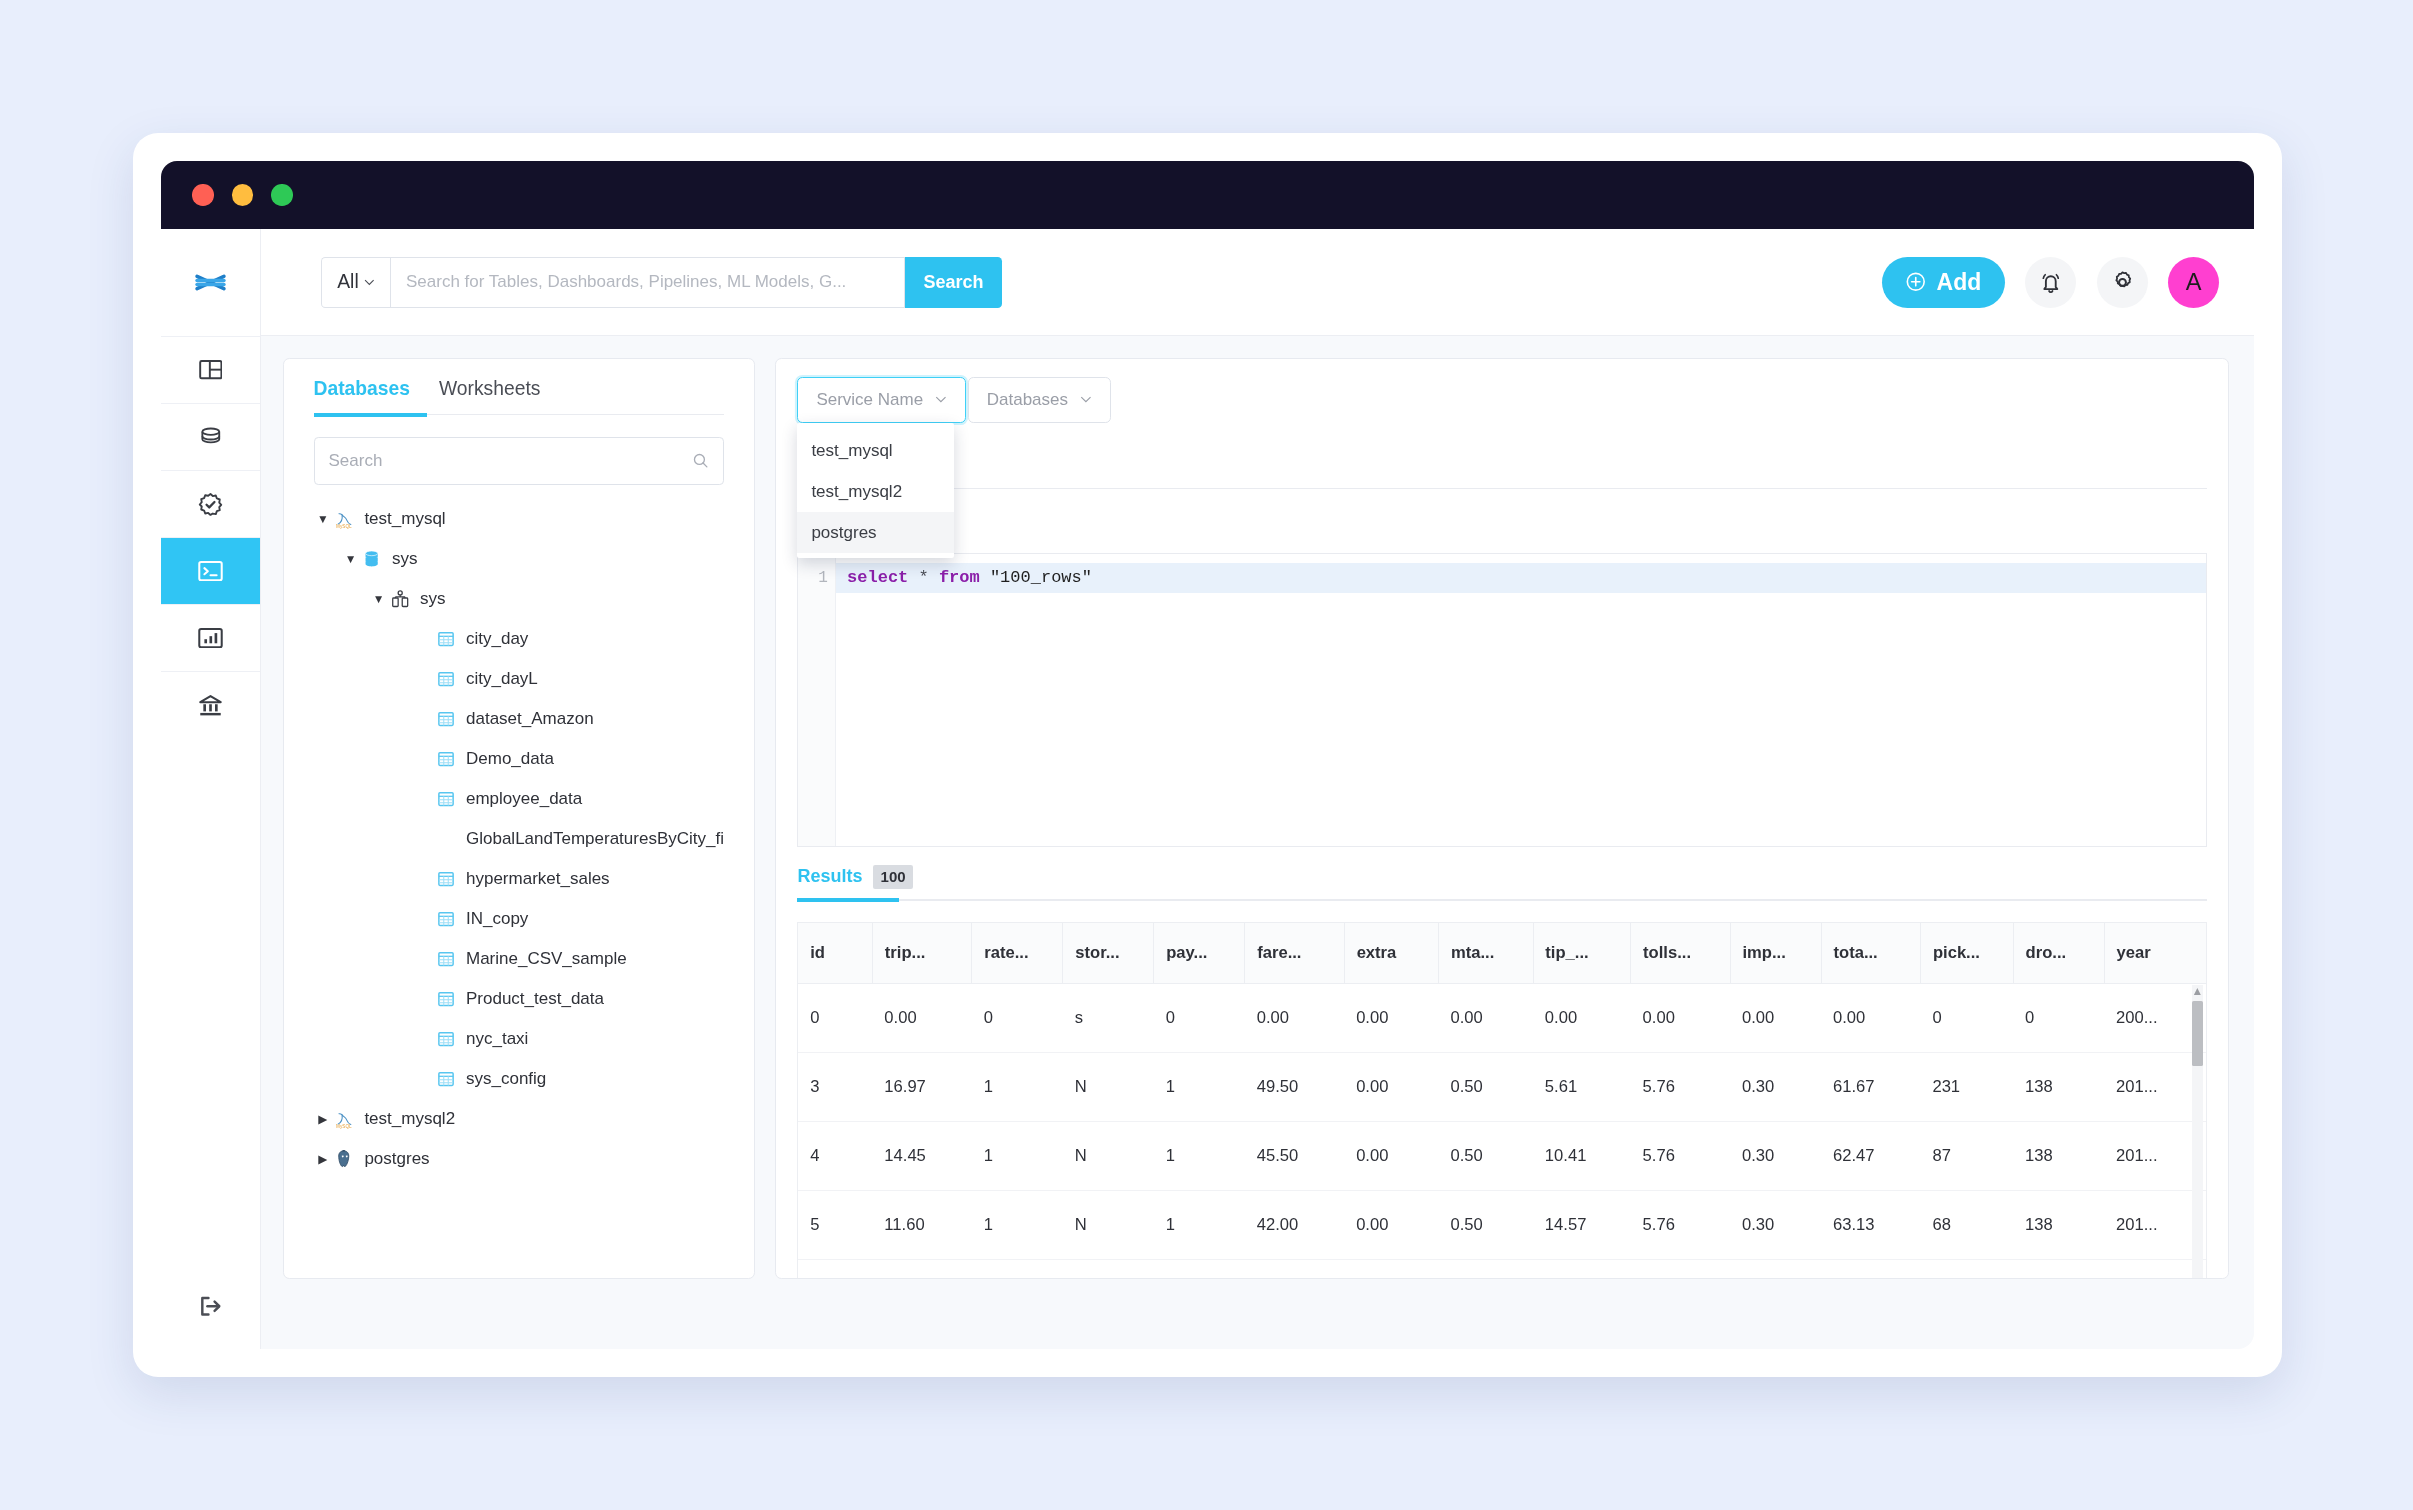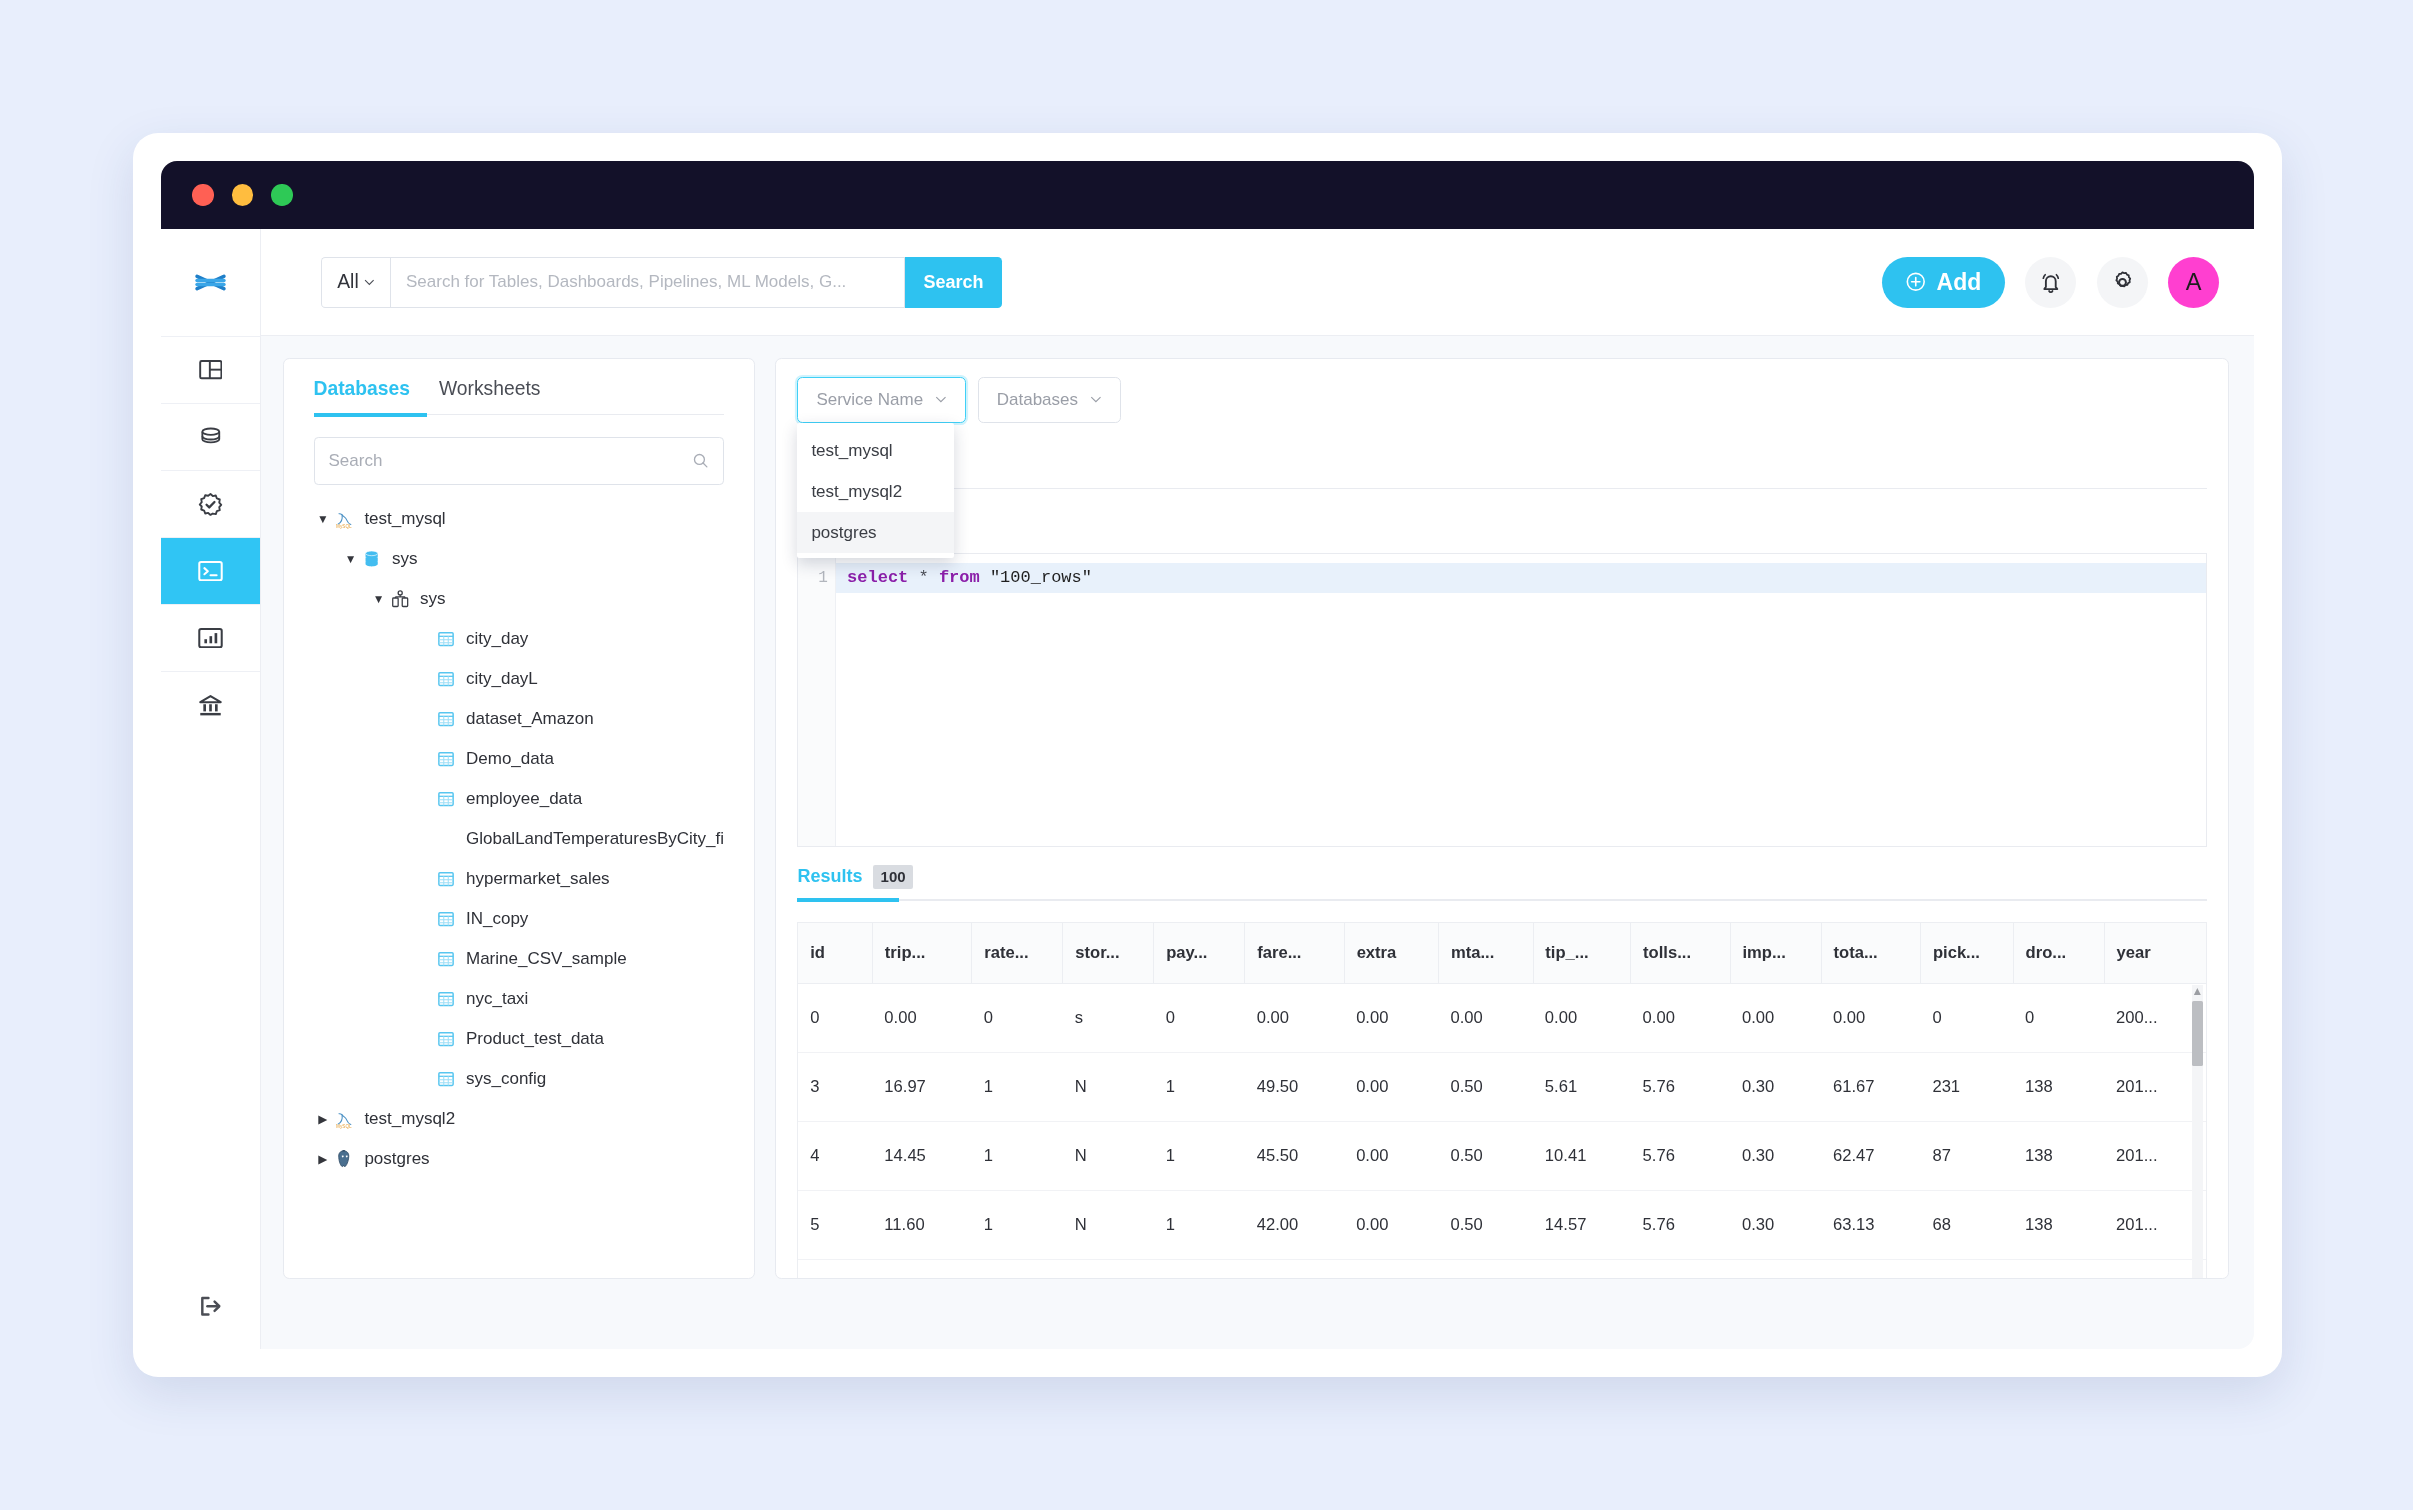--- a/index.html
+++ b/index.html
@@ -203,21 +203,21 @@
     flex: 1;
     background: #fff;
     border: 0.5px solid #e7eaf0;
     border-radius: 6.4px;
     min-width: 0;
     position: relative;
     display: flex; flex-direction: column;
     height: 921px;
     overflow: visible;
   }
-  #ws-toolbar { padding: 18px 21.5px 0 21.5px; display: flex; gap: 12px; position: relative; z-index: 5; }
+  #ws-toolbar { padding: 18px 21.5px 0 21.5px; display: flex; gap: 2px; position: relative; z-index: 5; }
   .pill-select {
     height: 46px; padding: 0 18px;
     border: 0.5px solid #dfe3ea; border-radius: 5.4px;
     background: #fff;
     display: flex; align-items: center; gap: 11.8px;
     font-size: 17px; color: #9a9ea7;
     cursor: pointer;
   }
   .pill-select.focused {
     border: 1.1px solid #3fd0f7;
@@ -687,35 +687,35 @@
                   <span class="ic">
                     <svg width="18" height="18" viewBox="0 0 24 24">
                       <rect x="2.5" y="3.5" width="19" height="17" rx="1.4" fill="none" stroke="#58c6f0" stroke-width="2"></rect>
                       <line x1="2.5" y1="8.4" x2="21.5" y2="8.4" stroke="#58c6f0" stroke-width="1.7"></line>
                       <line x1="2.5" y1="13" x2="21.5" y2="13" stroke="#9fdff7" stroke-width="1.4"></line>
                       <line x1="2.5" y1="17" x2="21.5" y2="17" stroke="#9fdff7" stroke-width="1.4"></line>
                       <line x1="9" y1="8.4" x2="9" y2="20.5" stroke="#9fdff7" stroke-width="1.4"></line>
                       <line x1="15" y1="8.4" x2="15" y2="20.5" stroke="#9fdff7" stroke-width="1.4"></line>
                     </svg>
                   </span>
+                  <span>Product_test_data</span>
+                </div>
+                <div class="tnode lvl4">
+                  <span class="caret none"></span>
+                  <span class="ic">
+                    <svg width="18" height="18" viewBox="0 0 24 24">
+                      <rect x="2.5" y="3.5" width="19" height="17" rx="1.4" fill="none" stroke="#58c6f0" stroke-width="2"></rect>
+                      <line x1="2.5" y1="8.4" x2="21.5" y2="8.4" stroke="#58c6f0" stroke-width="1.7"></line>
+                      <line x1="2.5" y1="13" x2="21.5" y2="13" stroke="#9fdff7" stroke-width="1.4"></line>
+                      <line x1="2.5" y1="17" x2="21.5" y2="17" stroke="#9fdff7" stroke-width="1.4"></line>
+                      <line x1="9" y1="8.4" x2="9" y2="20.5" stroke="#9fdff7" stroke-width="1.4"></line>
+                      <line x1="15" y1="8.4" x2="15" y2="20.5" stroke="#9fdff7" stroke-width="1.4"></line>
+                    </svg>
+                  </span>
                   <span>nyc_taxi</span>
-                </div>
-                <div class="tnode lvl4">
-                  <span class="caret none"></span>
-                  <span class="ic">
-                    <svg width="18" height="18" viewBox="0 0 24 24">
-                      <rect x="2.5" y="3.5" width="19" height="17" rx="1.4" fill="none" stroke="#58c6f0" stroke-width="2"></rect>
-                      <line x1="2.5" y1="8.4" x2="21.5" y2="8.4" stroke="#58c6f0" stroke-width="1.7"></line>
-                      <line x1="2.5" y1="13" x2="21.5" y2="13" stroke="#9fdff7" stroke-width="1.4"></line>
-                      <line x1="2.5" y1="17" x2="21.5" y2="17" stroke="#9fdff7" stroke-width="1.4"></line>
-                      <line x1="9" y1="8.4" x2="9" y2="20.5" stroke="#9fdff7" stroke-width="1.4"></line>
-                      <line x1="15" y1="8.4" x2="15" y2="20.5" stroke="#9fdff7" stroke-width="1.4"></line>
-                    </svg>
-                  </span>
-                  <span>Product_test_data</span>
                 </div>
                 <div class="tnode lvl4">
                   <span class="caret none"></span>
                   <span class="ic">
                     <svg width="18" height="18" viewBox="0 0 24 24">
                       <rect x="2.5" y="3.5" width="19" height="17" rx="1.4" fill="none" stroke="#58c6f0" stroke-width="2"></rect>
                       <line x1="2.5" y1="8.4" x2="21.5" y2="8.4" stroke="#58c6f0" stroke-width="1.7"></line>
                       <line x1="2.5" y1="13" x2="21.5" y2="13" stroke="#9fdff7" stroke-width="1.4"></line>
                       <line x1="2.5" y1="17" x2="21.5" y2="17" stroke="#9fdff7" stroke-width="1.4"></line>
                       <line x1="9" y1="8.4" x2="9" y2="20.5" stroke="#9fdff7" stroke-width="1.4"></line>

